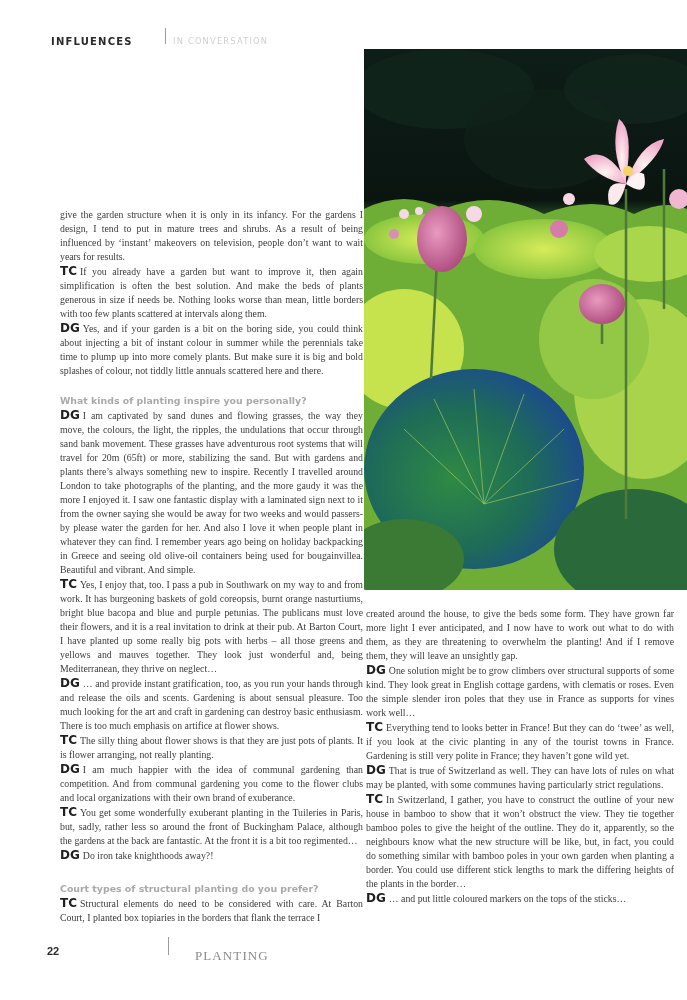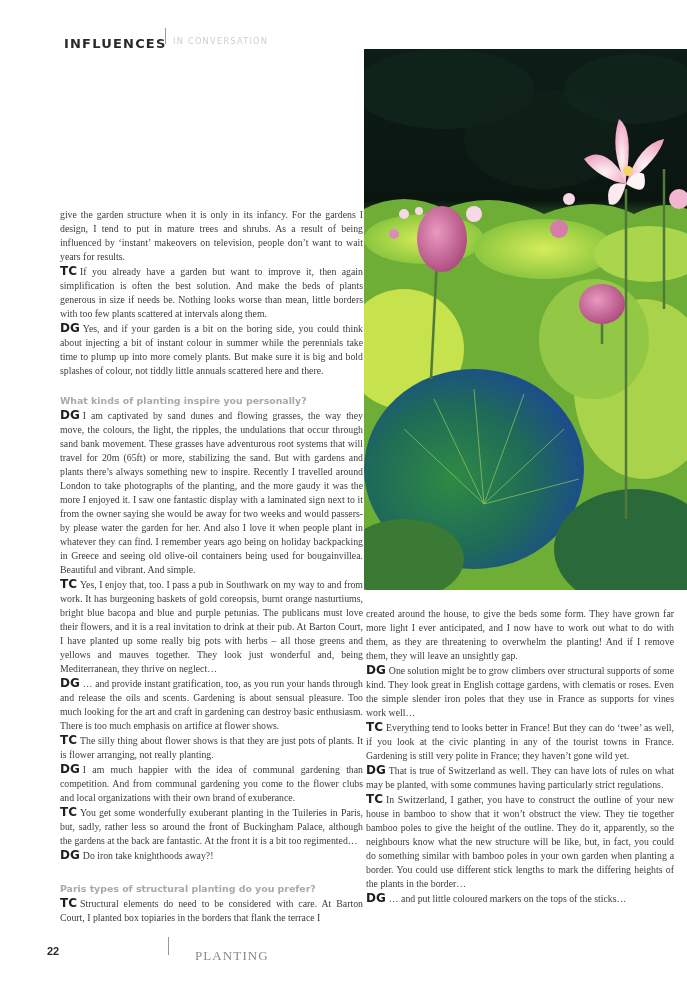--- a/index.html
+++ b/index.html
@@ -1,19 +1,19 @@
 <!DOCTYPE html>
 <html><head>
 <meta charset="utf-8">
 <style>
   * { box-sizing: border-box; margin: 0; padding: 0; }
   html, body { width: 687px; height: 1000px; background: #ffffff; overflow: hidden; }
   body { position: relative; font-family: "Liberation Serif", "DejaVu Serif", serif; color: #3a3a3a; }
 
-  .running-head { position: absolute; top: 36px; left: 64px; font-family: "DejaVu Sans", "Liberation Sans", sans-serif; font-weight: bold; font-size: 13px; letter-spacing: 1.2px; color: #2a2a2a; }
+  .running-head { position: absolute; top: 36px; left: 51px; font-family: "DejaVu Sans", "Liberation Sans", sans-serif; font-weight: bold; font-size: 10px; letter-spacing: 1.2px; color: #2a2a2a; }
   .head-divider { position: absolute; top: 28px; left: 165px; width: 1px; height: 16px; background: #9a9a9a; }
   .section-head { position: absolute; top: 36px; left: 173px; font-family: "DejaVu Sans", "Liberation Sans", sans-serif; font-size: 8.3px; letter-spacing: 1.2px; color: #cfcfcf; }
 
   .col-left { position: absolute; left: 60px; top: 208px; width: 303px; }
   .col-right { position: absolute; left: 366px; top: 607px; width: 308px; }
 
   .para { font-size: 9.8px; line-height: 14px; text-align: justify; color: #3b3b3b; }
   .spk { font-family: "DejaVu Sans", "Liberation Sans", sans-serif; font-weight: bold; font-size: 12px; color: #1f1f1f; margin-right: 3px; }
 
   .question { font-family: "DejaVu Sans", "Liberation Sans", sans-serif; font-weight: bold; font-size: 9.4px; line-height: 14px; color: #a9a9a9; margin-top: 16px; }
@@ -41,21 +41,21 @@
   <h3 class="question">What kinds of planting inspire you personally?</h3>
 
   <p class="para"><span class="spk">DG</span><span>I am captivated by sand dunes and flowing grasses, the way they move, the colours, the light, the ripples, the undulations that occur through sand bank movement. These grasses have adventurous root systems that will travel for 20m (65ft) or more, stabilizing the sand. But with gardens and plants there’s always something new to inspire. Recently I travelled around London to take photographs of the planting, and the more gaudy it was the more I enjoyed it. I saw one fantastic display with a laminated sign next to it from the owner saying she would be away for two weeks and would passers-by please water the garden for her. And also I love it when people plant in whatever they can find. I remember years ago being on holiday backpacking in Greece and seeing old olive-oil containers being used for bougainvillea. Beautiful and vibrant. And simple.</span></p>
   <p class="para"><span class="spk">TC</span><span>Yes, I enjoy that, too. I pass a pub in Southwark on my way to and from work. It has burgeoning baskets of gold coreopsis, burnt orange nasturtiums, bright blue bacopa and blue and purple petunias. The publicans must love their flowers, and it is a real invitation to drink at their pub. At Barton Court, I have planted up some really big pots with herbs – all those greens and yellows and mauves together. They look just wonderful and, being Mediterranean, they thrive on neglect…</span></p>
   <p class="para"><span class="spk">DG</span><span>… and provide instant gratification, too, as you run your hands through and release the oils and scents. Gardening is about sensual pleasure. Too much looking for the art and craft in gardening can destroy basic enthusiasm. There is too much emphasis on artifice at flower shows.</span></p>
   <p class="para"><span class="spk">TC</span><span>The silly thing about flower shows is that they are just pots of plants. It is flower arranging, not really planting.</span></p>
   <p class="para"><span class="spk">DG</span><span>I am much happier with the idea of communal gardening than competition. And from communal gardening you come to the flower clubs and local organizations with their own brand of exuberance.</span></p>
   <p class="para"><span class="spk">TC</span><span>You get some wonderfully exuberant planting in the Tuileries in Paris, but, sadly, rather less so around the front of Buckingham Palace, although the gardens at the back are fantastic. At the front it is a bit too regimented…</span></p>
   <p class="para"><span class="spk">DG</span><span>Do iron take knighthoods away?!</span></p>
 
-  <h3 class="question q2">Paris types of structural planting do you prefer?</h3>
+  <h3 class="question q2">Court types of structural planting do you prefer?</h3>
 
   <p class="para"><span class="spk">TC</span><span>Structural elements do need to be considered with care. At Barton Court, I planted box topiaries in the borders that flank the terrace I</span></p>
 </div>
 
 <div class="photo">
   <svg viewBox="0 0 323 541" preserveAspectRatio="none">
     <defs>
       <linearGradient id="bg" x1="0" y1="0" x2="0" y2="1">
         <stop offset="0" stop-color="#0d1d18"></stop>
         <stop offset="0.28" stop-color="#0a1510"></stop>

